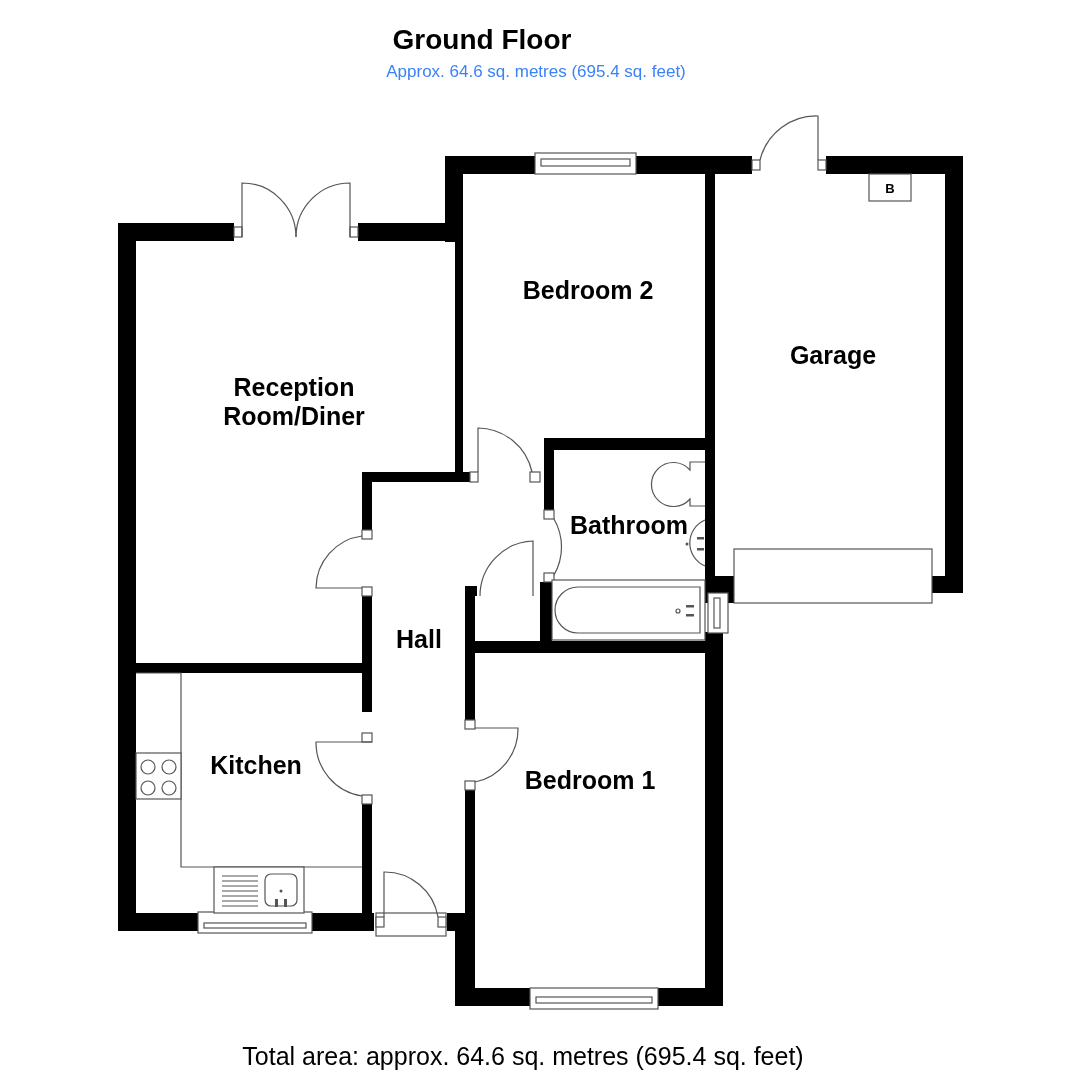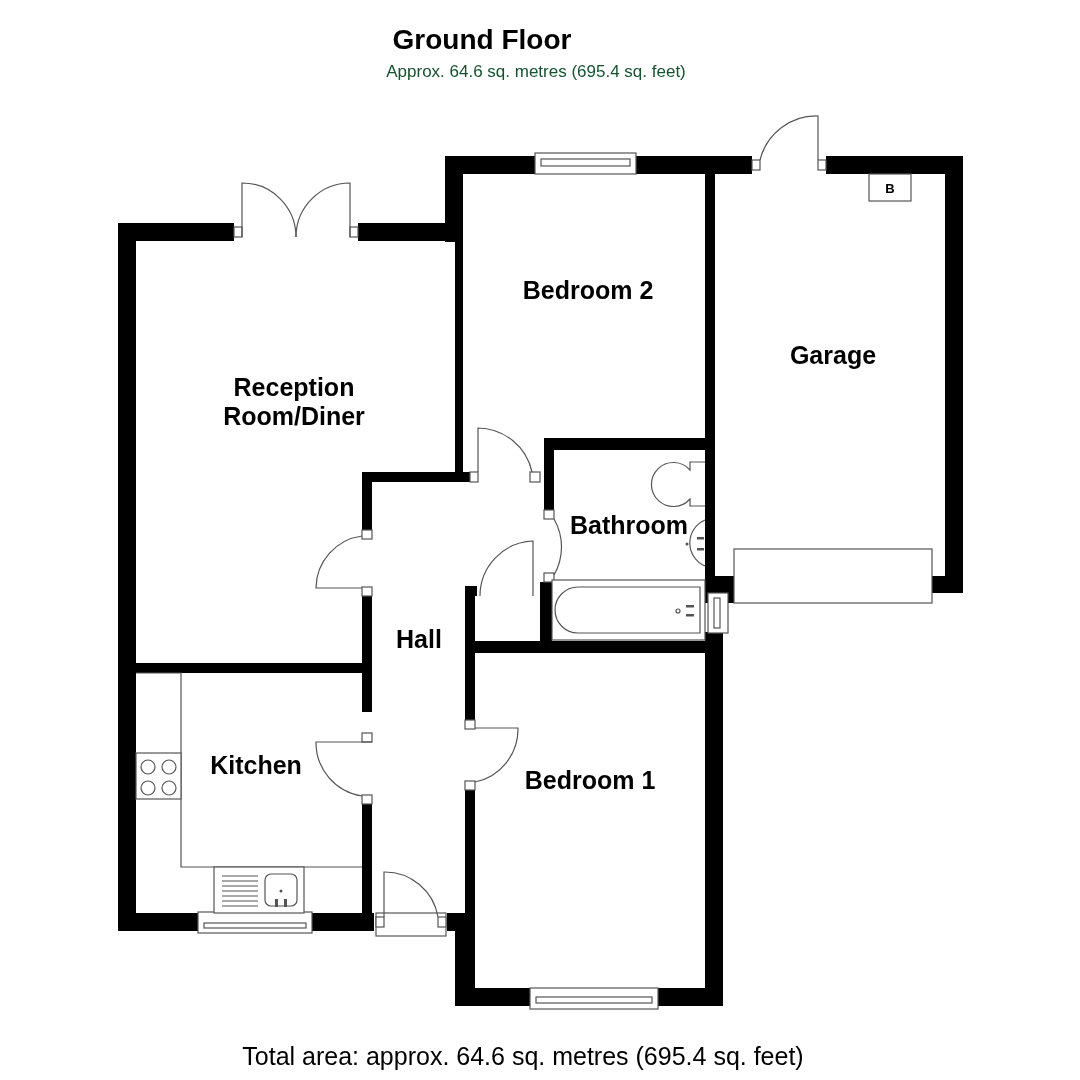--- a/index.html
+++ b/index.html
@@ -1,18 +1,18 @@
 <!DOCTYPE html>
 <html><head>
 <meta charset="utf-8">
 <style>
   html, body { margin: 0; padding: 0; background: #ffffff; }
   body { width: 1080px; height: 1080px; position: relative; overflow: hidden; font-family: "Liberation Sans", sans-serif; }
   .title { position: absolute; left: 0; width: 964px; top: 24px; text-align: center; font-weight: bold; font-size: 28px; color: #000; }
-  .subtitle { position: absolute; left: 0; width: 1072px; top: 62px; text-align: center; font-size: 17px; color: #14532d; }
+  .subtitle { position: absolute; left: 0; width: 1072px; top: 62px; text-align: center; font-size: 17px; color: #3b82f6; }
   .footer { position: absolute; left: 0; width: 1046px; top: 1042px; text-align: center; font-size: 25px; color: #000; }
   svg.plan { position: absolute; left: 0; top: 0; }
   .room-label { font-family: "Liberation Sans", sans-serif; font-weight: bold; font-size: 25px; fill: #000; }
   .thin { fill: #fff; stroke: #555; stroke-width: 1.2; }
   .arc { fill: none; stroke: #555; stroke-width: 1.2; }
 </style>
 </head>
 <body>
 
 <div class="title">Ground Floor</div>

